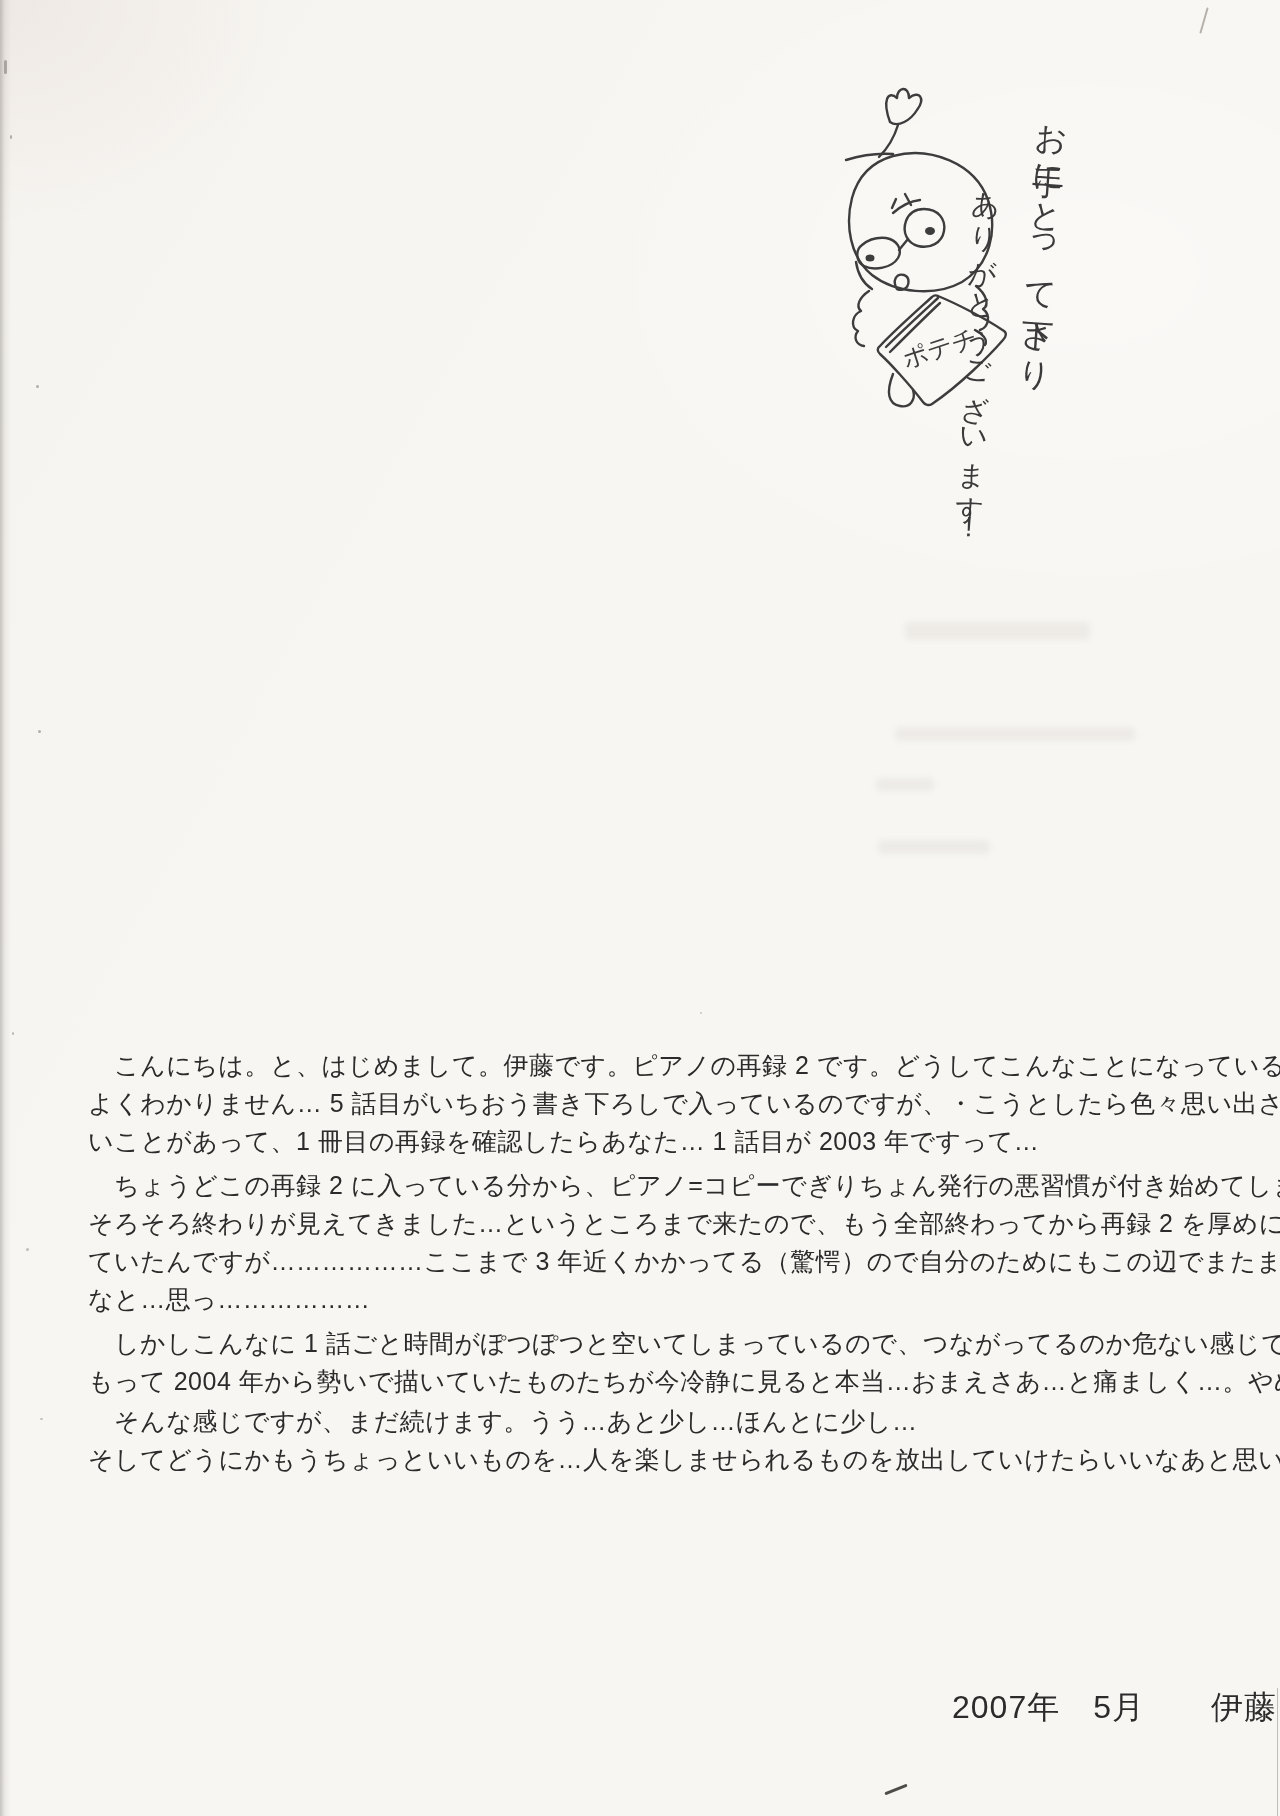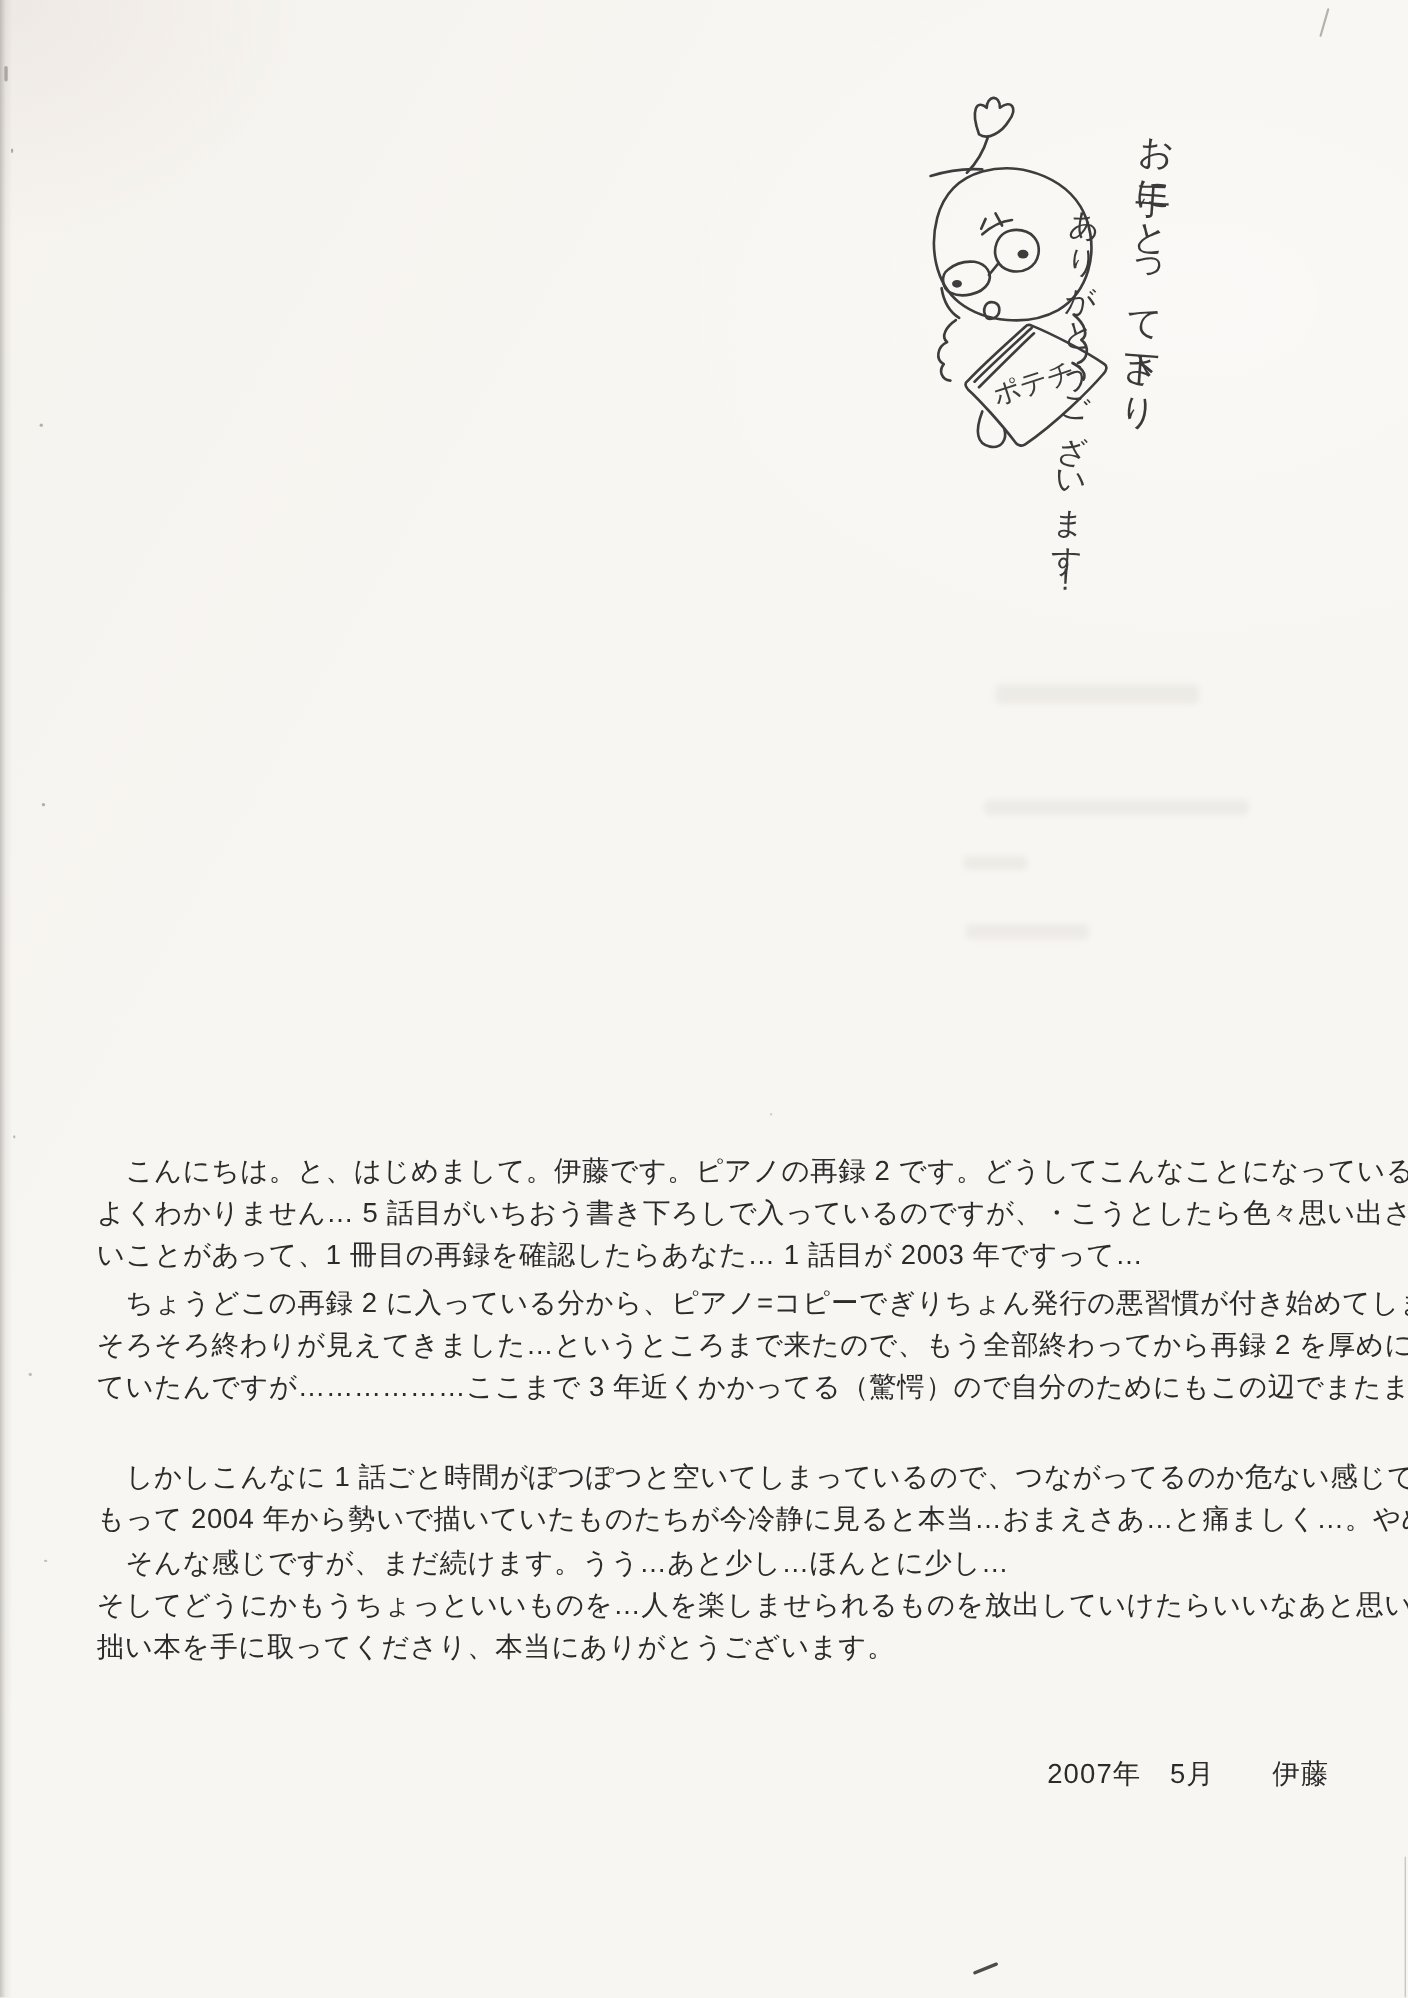--- a/index.html
+++ b/index.html
@@ -59,22 +59,22 @@
   .afterword-line {
     font-size:25px; line-height:38px; letter-spacing:0.5px;
     white-space:nowrap; color:#2b2b2b;
   }
   .indent { padding-left:26px; }
   .para-1 { top:1046px; }
   .para-2 { top:1166px; }
   .para-3 { top:1324px; }
   .para-4 { top:1402px; }
   .signature {
-    position:absolute; left:952px; top:1596px;
-    font-size:25px; letter-spacing:1px; white-space:nowrap; color:#2b2b2b;
+    position:absolute; left:952px; top:1686px;
+    font-size:32px; letter-spacing:1px; white-space:nowrap; color:#2b2b2b;
   }
 </style>
 </head>
 <body>
 
 <div class="paper-tone"></div>
 <div class="edge-left"></div>
 <div class="edge-right-hairline"></div>
 <div class="corner-stroke"></div>
 <div class="pen-mark"></div>
@@ -132,26 +132,26 @@
 <div class="para para-1">
   <div class="afterword-line indent">こんにちは。と、はじめまして。伊藤です。ピアノの再録 2 です。どうしてこんなことになっているのか正直自分でも</div>
   <div class="afterword-line">よくわかりません… 5 話目がいちおう書き下ろしで入っているのですが、・こうとしたら色々思い出さないといけな</div>
   <div class="afterword-line">いことがあって、1 冊目の再録を確認したらあなた… 1 話目が 2003 年ですって…</div>
 </div>
 
 <div class="para para-2">
   <div class="afterword-line indent">ちょうどこの再録 2 に入っている分から、ピアノ=コピーでぎりちょん発行の悪習慣が付き始めてしまい、あっでも</div>
   <div class="afterword-line">そろそろ終わりが見えてきました…というところまで来たので、もう全部終わってから再録 2 を厚めに作ろう、と思っ</div>
   <div class="afterword-line">ていたんですが………………ここまで 3 年近くかかってる（驚愕）ので自分のためにもこの辺でまたまとめておこうか</div>
+  <div class="afterword-line">なと…思っ………………</div>
 </div>
 
 <div class="para para-3">
   <div class="afterword-line indent">しかしこんなに 1 話ごと時間がぽつぽつと空いてしまっているので、つながってるのか危ない感じです。そんで</div>
   <div class="afterword-line">もって 2004 年から勢いで描いていたものたちが今冷静に見ると本当…おまえさあ…と痛ましく…。やめてやめて気</div>
 </div>
 
 <div class="para para-4">
   <div class="afterword-line indent">そんな感じですが、まだ続けます。うう…あと少し…ほんとに少し…</div>
   <div class="afterword-line">そしてどうにかもうちょっといいものを…人を楽しませられるものを放出していけたらいいなあと思います。</div>
-  <div class="afterword-line">拙い本を手に取ってくださり、本当にありがとうございます。</div>
 </div>
 
 <div class="signature">2007年　5月　　伊藤</div>
 
 </body></html>

